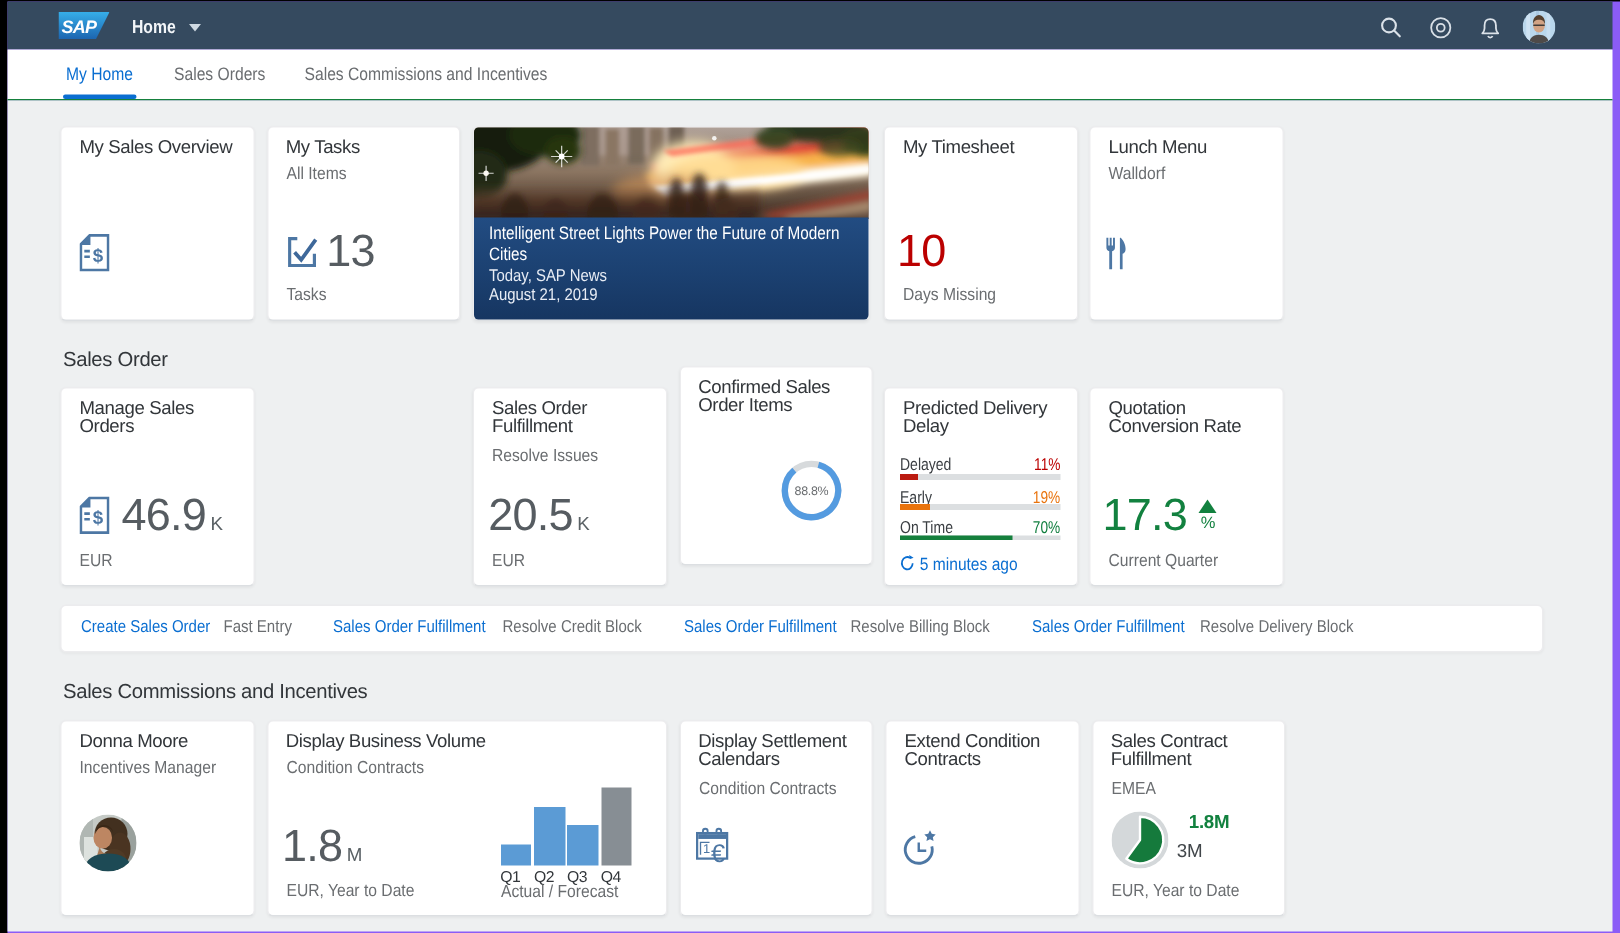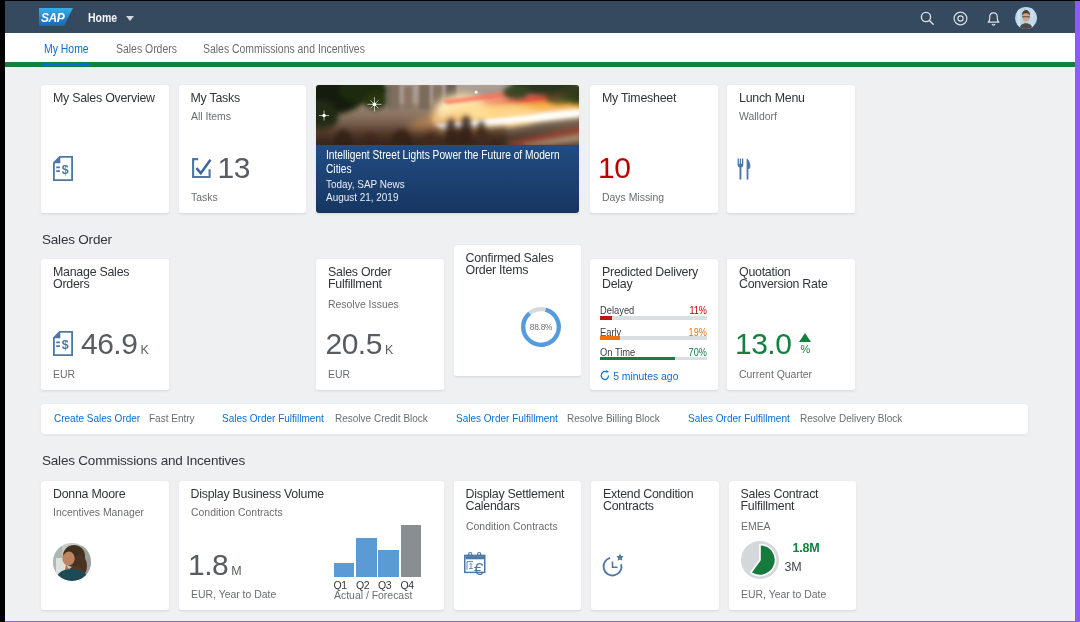--- a/index.html
+++ b/index.html
@@ -7,21 +7,21 @@
 body { font-family:"Liberation Sans", sans-serif; position:relative; }
 #app { position:absolute; left:5px; top:1px; width:1079px; height:621px; background:#8b5cf6; }
 
 #bar { position:absolute; left:0; top:0; width:1070px; height:32px; background:#354a5f; }
 #logo { position:absolute; left:34px; top:7px; }
 #homelbl { position:absolute; left:83px; top:10px; font-size:12.5px; font-weight:bold; color:#f2f5f8; transform:scaleX(0.84); transform-origin:left center; }
 #caret { position:absolute; left:121px; top:15px; width:0; height:0; border-left:4.5px solid transparent; border-right:4.5px solid transparent; border-top:5px solid #cfd9e2; }
 .shellico { position:absolute; top:9px; }
 #avatar { position:absolute; left:1010px; top:6px; width:22px; height:22px; border-radius:50%; overflow:hidden; }
 
-#tabs { position:absolute; left:0; top:32px; width:1070px; height:34px; background:#fff; border-bottom:5px solid #15803d; }
+#tabs { position:absolute; left:0; top:32px; width:1070px; height:34px; background:#fff; border-bottom:1px solid #15803d; }
 .tab { position:absolute; top:0; height:34px; line-height:33px; font-size:12px; color:#6a6d70; transform:scaleX(0.87); transform-origin:left center; white-space:nowrap; }
 .tab.act { color:#0a6ed1; }
 #underline { position:absolute; left:37px; top:30px; width:49px; height:3px; background:#0a6ed1; border-radius:2px; }
 
 #page { position:absolute; left:0; top:66px; width:1070px; height:554px; background:#eef0f1; }
 .sechdr { position:absolute; font-size:13.5px; color:#32363a; letter-spacing:-0.2px; }
 .tile { position:absolute; width:129.5px; height:130px; background:#fff; border-radius:4px; border:1px solid #ececee; border-bottom-color:#dcdfe2; box-shadow:0 1px 2px rgba(0,0,0,0.05); }
 .tt { position:absolute; left:12px; top:7px; right:8px; font-size:12.4px; line-height:12.3px; color:#32363a; letter-spacing:-0.25px; }
 .ts { position:absolute; left:12px; top:24px; font-size:11.6px; color:#6a6d70; letter-spacing:0; transform:scaleX(0.9); transform-origin:left center; white-space:nowrap; }
 .ts2 { top:37.5px; }
@@ -270,21 +270,21 @@
       <div class="dtrack" style="top:97.5px;">
           <div class="dfill" style="width:75px; background:#15803d;"></div>
         </div>
       <div id="ago"><svg width="11" height="11" viewBox="0 0 11 11" style="vertical-align:-1.5px; margin-right:4px;">
             <path d="M9.6 5.5 A4.1 4.1 0 1 1 7.7 2" fill="none" stroke="#0a6ed1" stroke-width="1.3"></path>
             <path d="M6.9 0 l0.8 2.7 2.6-0.9 z" fill="#0a6ed1"></path>
           </svg>5 minutes ago</div>
     </div>
     <div class="tile" style="left:721px; top:191px; height:133px;">
       <div class="tt">Quotation Conversion Rate</div>
-      <div class="num qnum" style="left:8px; bottom:31px; color:#12813f;">13.0</div>
+      <div class="num qnum" style="left:8px; bottom:31px; color:#12813f;">17.3</div>
       <div class="qtri" style="left:72px; top:74px;"></div>
       <div class="qpct" style="left:73.5px; top:84px;">%</div>
       <div class="tf">Current Quarter</div>
     </div>
 
     <div id="links">
       <span class="lnk b" style="left:12.8px;">Create Sales Order</span>
       <span class="lnk g" style="left:107.7px;">Fast Entry</span>
       <span class="lnk b" style="left:180.8px;">Sales Order Fulfillment</span>
       <span class="lnk g" style="left:293.5px;">Resolve Credit Block</span>

